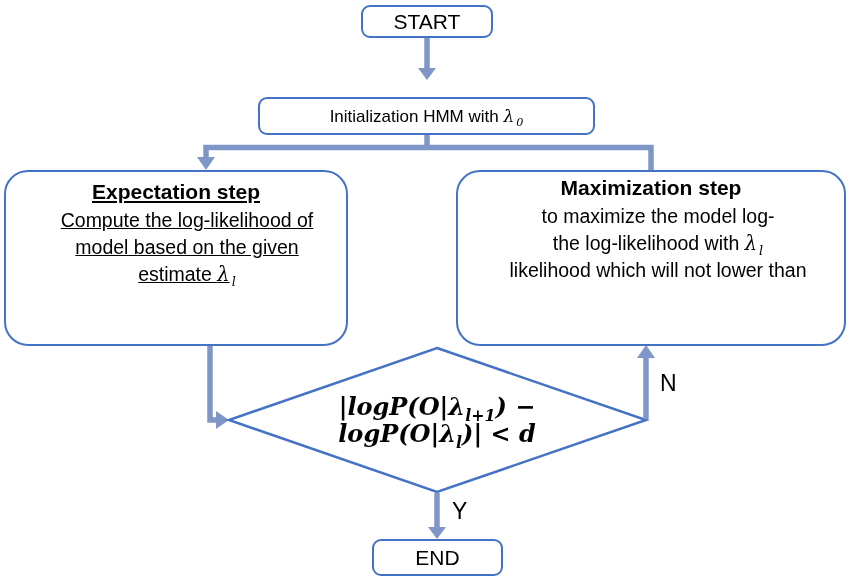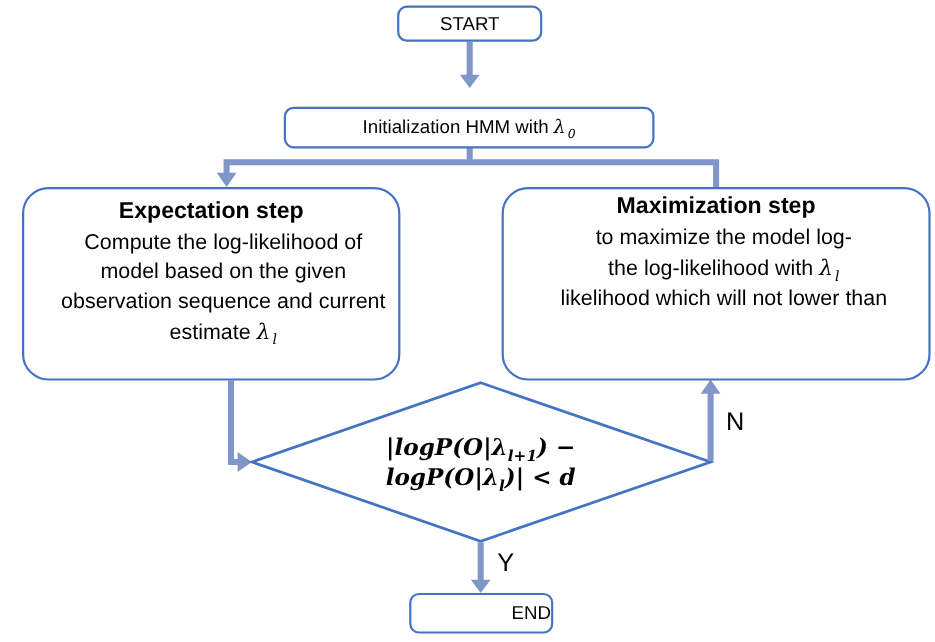--- a/index.html
+++ b/index.html
@@ -20,21 +20,21 @@
     position: absolute;
     background: #ffffff;
     border: 2.5px solid #4472c4;
     z-index: 2;
   }
   .pill {
     border-radius: 9px;
     display: flex;
     align-items: center;
     justify-content: center;
-    font-size: 17px;
+    font-size: 21px;
   }
   .bigbox { border-radius: 24px; }
 
   .box-title {
     font-weight: bold;
     font-size: 21px;
     text-align: center;
   }
   .box-body { margin-top: 3px; }
   .body-line {
@@ -51,21 +51,21 @@
   sub { font-size: 66%; line-height: 0; }
   sub.lam { margin-left: 2px; }
 
   .decision-text {
     position: absolute;
     z-index: 2;
     text-align: center;
     font-family: "DejaVu Serif", serif;
     font-style: italic;
     font-weight: bold;
-    font-size: 21px;
+    font-size: 24px;
     line-height: 27px;
   }
 
   .edge-label {
     position: absolute;
     z-index: 2;
     font-size: 23px;
   }
 </style>
 </head>
@@ -107,26 +107,25 @@
   <div class="node pill" style="left:361px; top:5px; width:132px; height:33px;">
     <span>START</span>
   </div>
 
   <div class="node pill" style="left:258px; top:97px; width:337px; height:38px; font-size:17px;">
     <span>
       <span>Initialization HMM with </span><span class="lam">λ</span><sub class="lam">0</sub>
     </span>
   </div>
 
-  <div class="node bigbox" style="left:20px; top:170px; width:344px; height:176px; padding-top:8px;">
+  <div class="node bigbox" style="left:4px; top:170px; width:344px; height:176px; padding-top:8px;text-decoration:underline;">
     <div class="box-title">Expectation step</div>
     <div class="box-body" style="padding-left:22px;">
       <div class="body-line">Compute the log-likelihood of</div>
       <div class="body-line">model based on the given</div>
-      <div class="body-line">observation sequence and current</div>
       <div class="body-line">
         <span>estimate </span><span class="lam">λ</span><sub class="lam">l</sub>
       </div>
     </div>
   </div>
 
   <div class="node bigbox" style="left:456px; top:170px; width:390px; height:176px; padding-top:4px;">
     <div class="box-title">Maximization step</div>
     <div class="box-body" style="padding-left:14px;">
       <div class="body-line">to maximize the model log-</div>
@@ -142,17 +141,17 @@
       <span>|logP(O|λ</span><sub>l+1</sub><span>) −</span>
     </div>
     <div>
       <span>logP(O|λ</span><sub>l</sub><span>)| &lt; d</span>
     </div>
   </div>
 
   <div class="edge-label" style="left:660px; top:370px;">N</div>
   <div class="edge-label" style="left:452px; top:498px;">Y</div>
 
-  <div class="node pill" style="left:372px; top:539px; width:131px; height:37px;justify-content:flex-end;">
+  <div class="node pill" style="left:372px; top:539px; width:131px; height:37px;">
     <span>END</span>
   </div>
 
 </div>
 
 </body></html>

